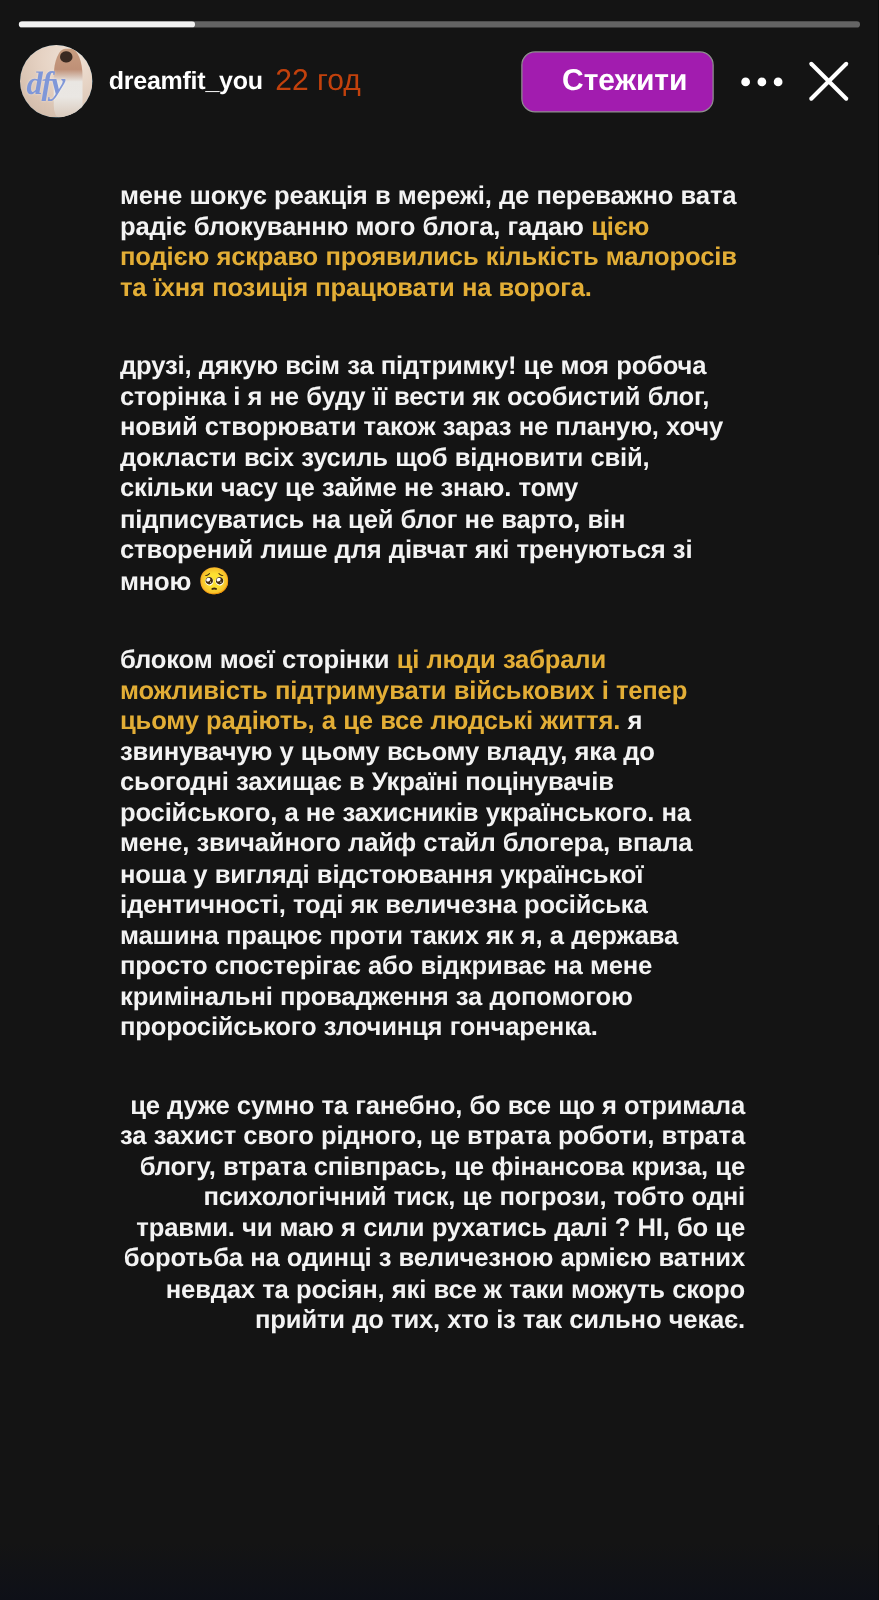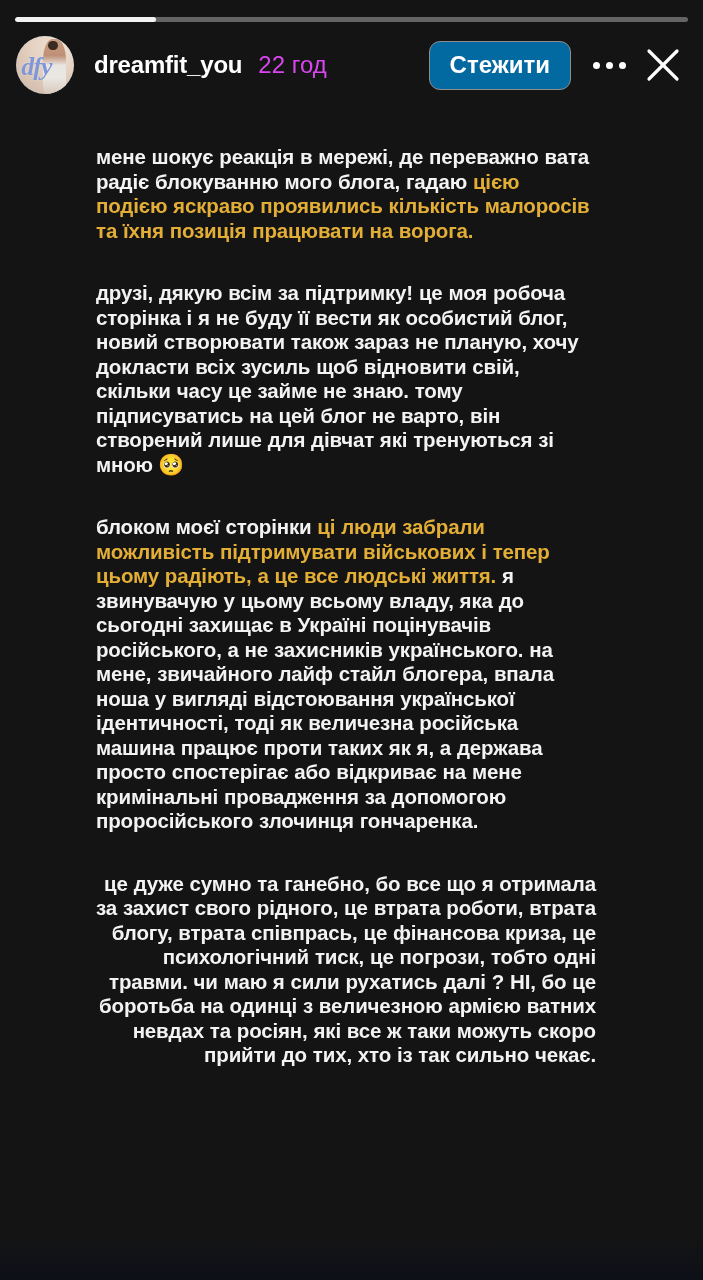--- a/index.html
+++ b/index.html
@@ -93,46 +93,46 @@
     font-size: 26px;
     font-weight: 700;
     font-style: italic;
     color: #7f97d8;
     font-family: "Liberation Serif", "DejaVu Serif", serif;
     letter-spacing: -1px;
     text-shadow: 0 0 2px rgba(255,255,255,0.5);
   }
 
   .username {
-    margin-left: 20px;
-    font-size: 24px;
+    margin-left: 13px;
+    font-size: 20px;
     font-weight: 700;
     color: #ffffff;
     letter-spacing: -0.2px;
     white-space: nowrap;
   }
   .timestamp {
-    margin-left: 16px;
+    margin-left: 10px;
     font-size: 24px;
     font-weight: 400;
-    color: #d946ef;
+    color: #c2410c;
     white-space: nowrap;
   }
 
   .header-spacer { flex: 1 1 auto; }
 
   .follow-button {
     border: 1.6px solid #8e8e8e;
     border-radius: 11px;
-    background: #0369a1;
+    background: #a21caf;
     color: #ffffff;
     font-size: 24px;
     font-weight: 700;
     font-family: inherit;
-    padding: 11px 20px 12px 20px;
+    padding: 11px 20px 12px 32px;
     line-height: 1;
     cursor: pointer;
     white-space: nowrap;
   }
 
   .more-button {
     width: 48px;
     height: 48px;
     margin-left: 14px;
     display: flex;

